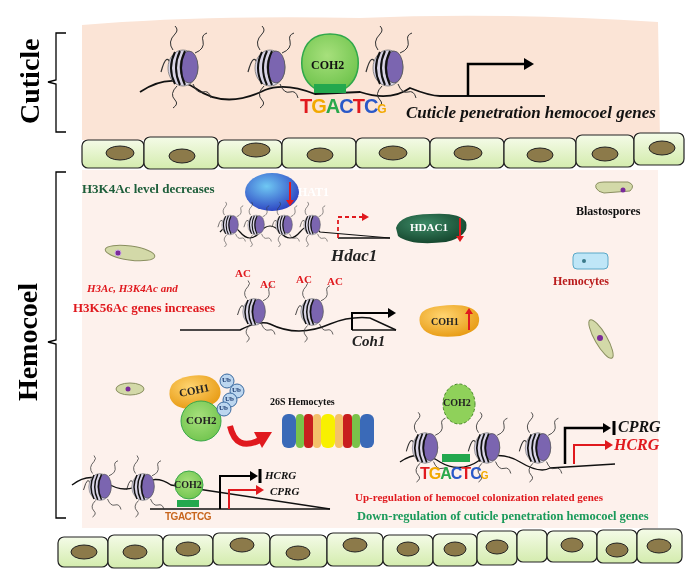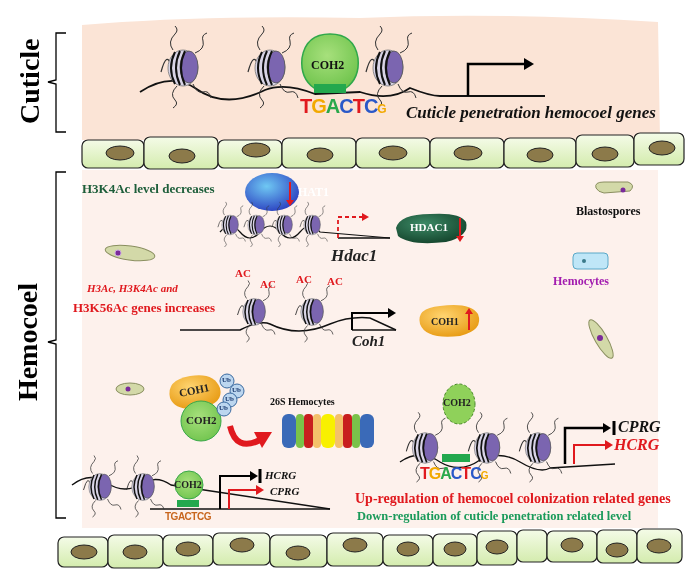--- a/index.html
+++ b/index.html
@@ -254,21 +254,21 @@
 <div class="t serif-b" style="left:260px;top:279px;font-size:11px;color:#e0191e;">AC</div>
 <div class="t serif-b" style="left:296px;top:274px;font-size:11px;color:#e0191e;">AC</div>
 <div class="t serif-b" style="left:327px;top:276px;font-size:11px;color:#e0191e;">AC</div>
 
 <div class="t serif-b" style="left:87px;top:283px;font-size:11px;color:#e0191e;font-style:italic;">H3Ac, H3K4Ac and</div>
 <div class="t serif-b" style="left:73px;top:301px;font-size:13px;color:#e0191e;">H3K56Ac genes  increases</div>
 <div class="t italic-b" style="left:352px;top:334px;font-size:15px;color:#222;">Coh1</div>
 <div class="t serif-b" style="left:431px;top:317px;font-size:10px;color:#222;">COH1</div>
 
 <div class="t serif-b" style="left:576px;top:205px;font-size:12px;color:#111;">Blastospores</div>
-<div class="t serif-b" style="left:553px;top:275px;font-size:12px;color:#a21caf;text-align:right;">Hemocytes</div>
+<div class="t serif-b" style="left:553px;top:275px;font-size:12px;color:#b91c1c;text-align:right;">Hemocytes</div>
 
 <div class="t serif-b" style="left:179px;top:385px;font-size:11px;color:#222;transform:rotate(-12deg);">COH1</div>
 <div class="t serif-b" style="left:186px;top:415px;font-size:11px;color:#222;">COH2</div>
 <div class="t serif-b" style="left:222px;top:377px;font-size:7px;color:#1a3a70;">Ub</div>
 <div class="t serif-b" style="left:232px;top:387px;font-size:7px;color:#1a3a70;">Ub</div>
 <div class="t serif-b" style="left:225px;top:396px;font-size:7px;color:#1a3a70;">Ub</div>
 <div class="t serif-b" style="left:219px;top:405px;font-size:7px;color:#1a3a70;">Ub</div>
 
 <div class="t serif-b" style="left:270px;top:397px;font-size:10px;color:#111;">26S Hemocytes</div>
 
@@ -277,14 +277,14 @@
 <div class="t italic-b" style="left:270px;top:486px;font-size:11px;color:#111;">CPRG</div>
 <div class="t" style="left:165px;top:512px;font-family:'Liberation Sans',sans-serif;font-weight:bold;font-size:10px;color:#c8661e;letter-spacing:-0.5px;">TGACTCG</div>
 
 <div class="t serif-b" style="left:443px;top:398px;font-size:10px;color:#222;">COH2</div>
 <div class="t italic-b" style="left:618px;top:419px;font-size:16px;color:#111;">CPRG</div>
 <div class="t italic-b" style="left:614px;top:437px;font-size:16px;color:#e0191e;">HCRG</div>
 <div class="t" style="left:420px;top:466px;font-family:'Liberation Sans',sans-serif;font-weight:bold;font-size:16px;letter-spacing:-1px;">
   <span style="color:#e0191e">T</span><span style="color:#f2a900">G</span><span style="color:#29a84a">A</span><span style="color:#2a58c8">C</span><span style="color:#e0191e">T</span><span style="color:#2a58c8">C</span><span style="color:#f2a900;font-size:10px;">G</span>
 </div>
 
-<div class="t serif-b" style="left:355px;top:492px;font-size:14px;color:#e0191e;">Up-regulation of hemocoel colonization related genes</div>
-<div class="t serif-b" style="left:357px;top:510px;font-size:12.5px;color:#1a9a5a;">Down-regulation of cuticle penetration related level</div>
+<div class="t serif-b" style="left:355px;top:492px;font-size:11px;color:#e0191e;">Up-regulation of hemocoel colonization related genes</div>
+<div class="t serif-b" style="left:357px;top:510px;font-size:12.5px;color:#1a9a5a;">Down-regulation of cuticle penetration hemocoel genes</div>
 
 </body></html>

